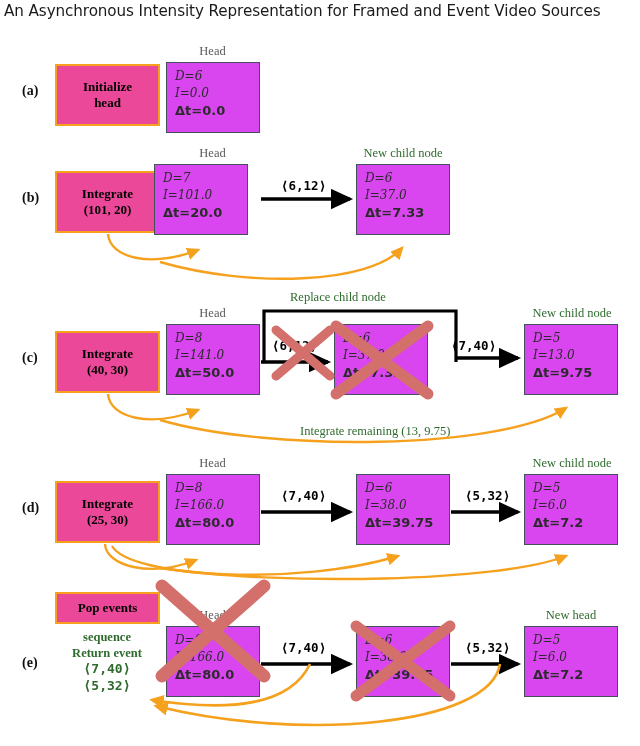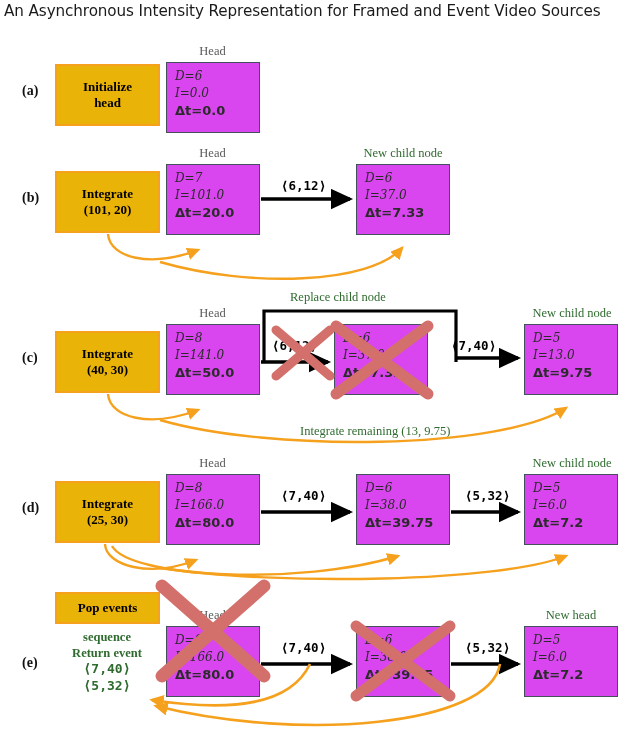--- a/index.html
+++ b/index.html
@@ -18,21 +18,21 @@
   }
 
   .rowlabel{
     position:absolute;font-family:"Liberation Serif",serif;
     font-weight:bold;font-size:14px;color:#111;
   }
 
   
   .actionbox{
     position:absolute;box-sizing:border-box;
-    border:2px solid #f5a11e;background:#eab308;
+    border:2px solid #f5a11e;background:#ec4899;
     display:flex;align-items:center;justify-content:center;
     text-align:center;font-family:"Liberation Serif",serif;
     font-weight:bold;font-size:13px;color:#000;line-height:1.25;
   }
 
   
   .node{
     position:absolute;box-sizing:border-box;
     border:1.5px solid #44505c;background:#d946ef;
     padding:5px 0 0 8px;
@@ -92,21 +92,21 @@
   </div>
 
   <div class="rowlabel" style="left:22px;top:190px;">(b)</div>
 
   <div class="actionbox" style="left:55px;top:171px;width:105px;height:62px;">
     <span style="white-space:pre-line;">Integrate
 (101, 20)</span>
   </div>
 
   <div class="nodecap" style="left:165px;top:146px;width:95px;">Head</div>
-  <div class="node" style="left:166px;top:164px;width:94px;height:71px;">
+  <div class="node" style="left:154px;top:164px;width:94px;height:71px;">
     <div class="ln"><span class="var">D=7</span></div>
     <div class="ln"><span class="it">I=101.0</span></div>
     <div class="ln"><span class="dt">Δt=20.0</span></div>
   </div>
 
   <div class="evlabel" style="left:281px;top:178px;">⟨6,12⟩</div>
 
   <div class="nodecap green" style="left:343px;top:146px;width:120px;">New child node</div>
   <div class="node" style="left:356px;top:164px;width:94px;height:71px;">
     <div class="ln"><span class="var">D=6</span></div>

